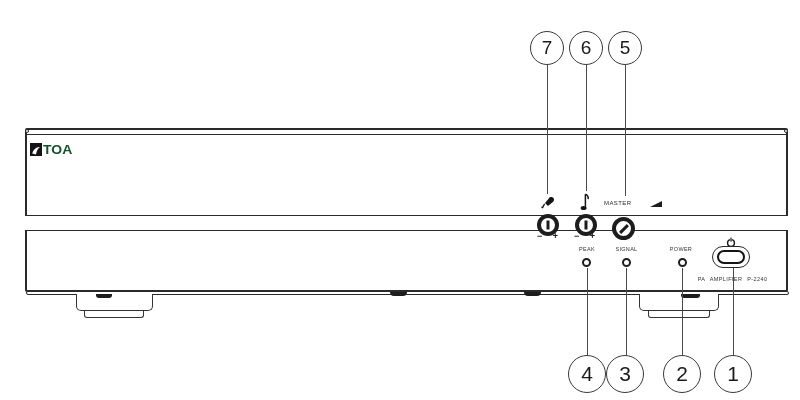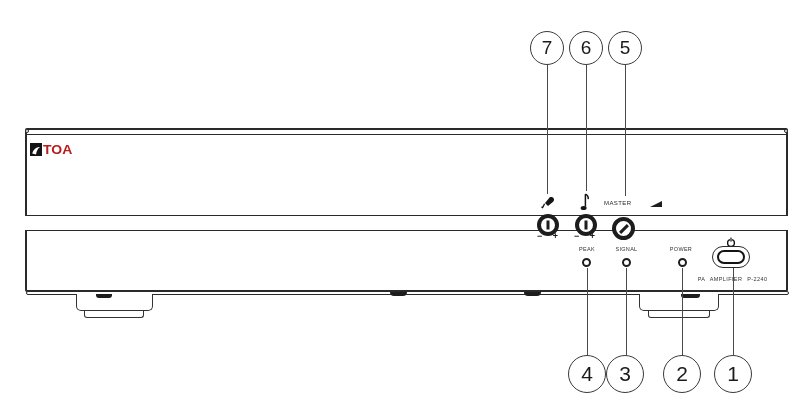--- a/index.html
+++ b/index.html
@@ -10,21 +10,21 @@
   .abs{position:absolute;box-sizing:border-box;}
   
   .panel{left:25px;top:128px;width:763px;height:164px;border:2px solid #2a2a2a;background:#fff;border-radius:2px;}
   .top-inner-line{left:27px;top:134px;width:759px;height:1px;background:#2a2a2a;}
   .screw{width:4px;height:4px;border:1px solid #2a2a2a;border-radius:50%;background:#fff;}
   .lip{left:26px;top:291px;width:763px;height:4px;border:1px solid #2a2a2a;border-radius:3px;background:#fff;}
   .band{left:25px;top:215px;width:763px;height:16px;border-top:1.5px solid #2a2a2a;border-bottom:1.5px solid #2a2a2a;background:#fff;}
   
   .logo{left:30px;top:142px;height:14px;display:flex;align-items:center;gap:1px;}
   .logo-mark{width:12px;height:13px;background:#141414;position:relative;}
-  .logo-text{font-size:14px;font-weight:bold;letter-spacing:0px;color:#b91c1c;line-height:13px;transform:scaleY(0.95);}
+  .logo-text{font-size:14px;font-weight:bold;letter-spacing:0px;color:#14532d;line-height:13px;transform:scaleY(0.95);}
   
   .knob{border:4.5px solid #1d1d1d;border-radius:50%;background:#fff;}
   .knob .slot{position:absolute;left:50%;top:50%;width:3px;height:9px;background:#1d1d1d;transform:translate(-50%,-50%);}
   .knob .slot.diag{transform:translate(-50%,-50%) rotate(45deg);height:11px;}
   .pm-row{display:flex;justify-content:space-between;font-size:9px;font-weight:bold;color:#1d1d1d;line-height:9px;}
   .tiny-label{font-size:6px;letter-spacing:0.4px;color:#2a2a2a;white-space:nowrap;}
   
   .ind-label{font-size:5.5px;letter-spacing:0.3px;color:#333;text-align:center;white-space:nowrap;}
   .led{width:9px;height:9px;border:2.5px solid #1d1d1d;border-radius:50%;background:#fff;}
   

